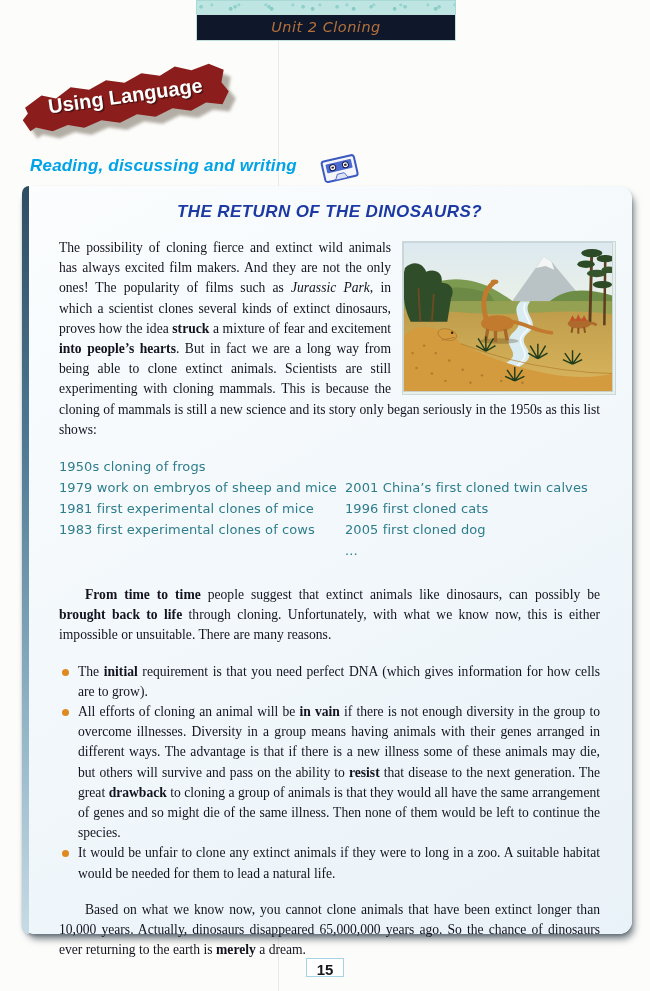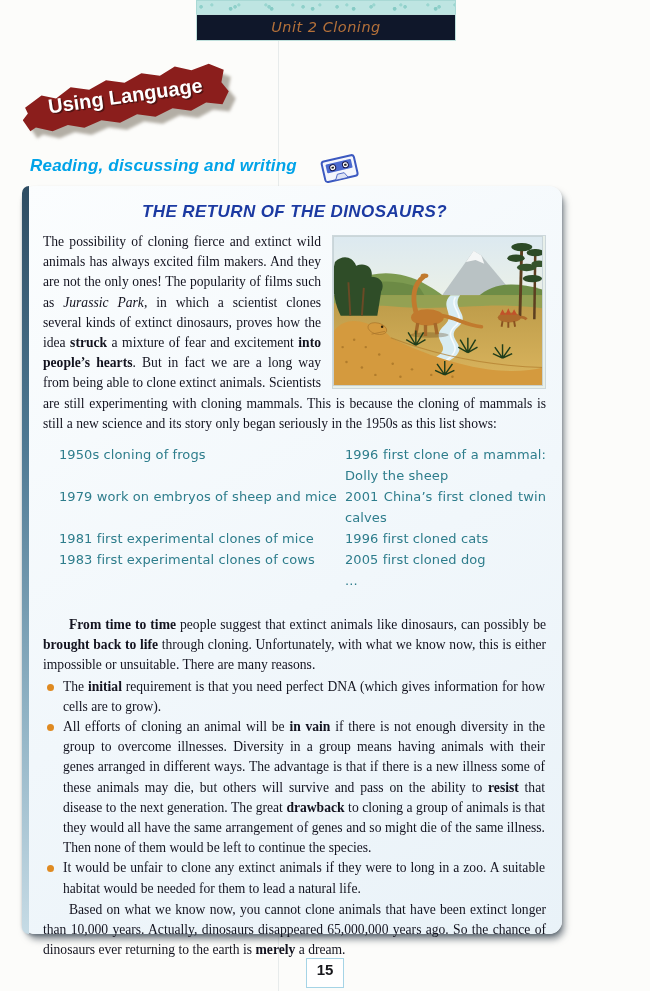--- a/index.html
+++ b/index.html
@@ -30,51 +30,51 @@
     transform:rotate(-8deg); transform-origin:30px 45px; }
   .banner-text { font-family:"Liberation Sans",sans-serif; font-weight:bold; font-size:20px; }
 
   
   .subsection { position:absolute; left:30px; top:150px; display:flex; align-items:center; gap:24px; }
   .subsection-label { font-family:"Liberation Sans",sans-serif; font-weight:bold;
     font-style:italic; font-size:17px; color:var(--subtitle_cyan,#00a3e8); letter-spacing:.2px; }
   .cassette { transform:rotate(-13deg); margin-top:4px; }
 
   
-  .card { position:absolute; left:22px; top:186px; width:540px; height:748px;
+  .card { position:absolute; left:22px; top:186px; width:610px; height:748px;
     box-sizing:border-box; padding:12px 16px 12px 21px; border-radius:13px;
     background:linear-gradient(150deg,#fbfdfe 0%,#f1f7fb 55%,#e9f2f8 100%);
     box-shadow:3px 6px 7px -1px rgba(18,32,48,0.55), 0 2px 3px rgba(40,60,80,.25); }
   .spine { position:absolute; left:0; top:0; bottom:0; width:7px;
     border-radius:13px 0 0 13px;
     background:linear-gradient(180deg,#2e4d63 0%,#4f7a94 35%,#8fb2c4 70%,#c6dbe5 100%); }
 
   .article-title { margin:4px 0 10px; text-align:center;
     font-family:"Liberation Sans",sans-serif; font-style:italic; font-weight:bold;
     font-size:17px; letter-spacing:.4px; color:var(--title_blue,#1c3aa2); }
 
   .body-text { font-size:13.6px; line-height:20.2px; color:#13131f; text-align:justify; }
-  p { margin:0; }
+  p { margin:16px; }
   .para-indent { text-indent:26px; }
 
   .illustration { float:right; width:212px; height:152px; margin:3px 0 4px 11px;
     border:1px solid #cdd8dc; background:#e8f0ea; }
 
   .timeline { margin:10px 0 24px 16px; clear:none;
     font-family:"DejaVu Sans",sans-serif; font-size:13px;
     color:var(--timeline_teal,#2e7d8c); line-height:21px; letter-spacing:.1px; }
   .tl-row { display:flex; }
   .tl-left { width:286px; flex:none; }
 
-  .bullets { list-style:none; margin:1px; padding:0; }
+  .bullets { list-style:none; margin:16px; padding:0; }
   .bullets li { position:relative; padding-left:19px; }
   .dot { position:absolute; left:3px; top:7px; width:7px; height:7px;
     border-radius:50%; background:var(--bullet_orange,#df8a21); }
 
-  .page-number { position:absolute; left:306px; top:958px; width:38px; height:30px;
+  .page-number { position:absolute; left:306px; top:958px; width:38px; height:19px;
     box-sizing:border-box; border:1px solid #a5d4e6; background:#ffffff;
     text-align:center; line-height:21px; font-family:"Liberation Sans",sans-serif;
     font-weight:bold; font-size:15px; color:#16161a; }
 </style>
 </head>
 <body>
 
 <div class="page">
   <div class="crease"></div>
 
@@ -190,21 +190,20 @@
           </g>
           <rect x="0.5" y="0.5" width="217" height="161" fill="none" stroke="#c9d4d8"></rect>
         </svg>
       </div>
 
       <p class="p1"><span>The possibility of cloning fierce and extinct wild animals has always excited film makers. And they are not the only ones! The popularity of films such as </span><span style="font-style: italic;">Jurassic Park</span><span>, in which a scientist clones several kinds of extinct dinosaurs, proves how the idea </span><span style="font-weight: bold;">struck</span><span> a mixture of fear and excitement </span><span style="font-weight: bold;">into people’s hearts</span><span>. But in fact we are a long way from being able to clone extinct animals. Scientists are still experimenting with cloning mammals. This is because the cloning of mammals is still a new science and its story only began seriously in the 1950s as this list shows:</span></p>
 
       <div class="timeline">
         <div class="tl-row">
           <span class="tl-left">1950s cloning of frogs</span>
-          <span class="tl-right">1996 first clone of a mammal: Dolly the sheep</span>
         </div>
         <div class="tl-row">
         </div>
         <div class="tl-row">
           <span class="tl-left">1979 work on embryos of sheep and mice</span>
           <span class="tl-right">2001 China’s first cloned twin calves</span>
         </div>
         <div class="tl-row">
           <span class="tl-left">1981 first experimental clones of mice</span>
           <span class="tl-right">1996 first cloned cats</span>

